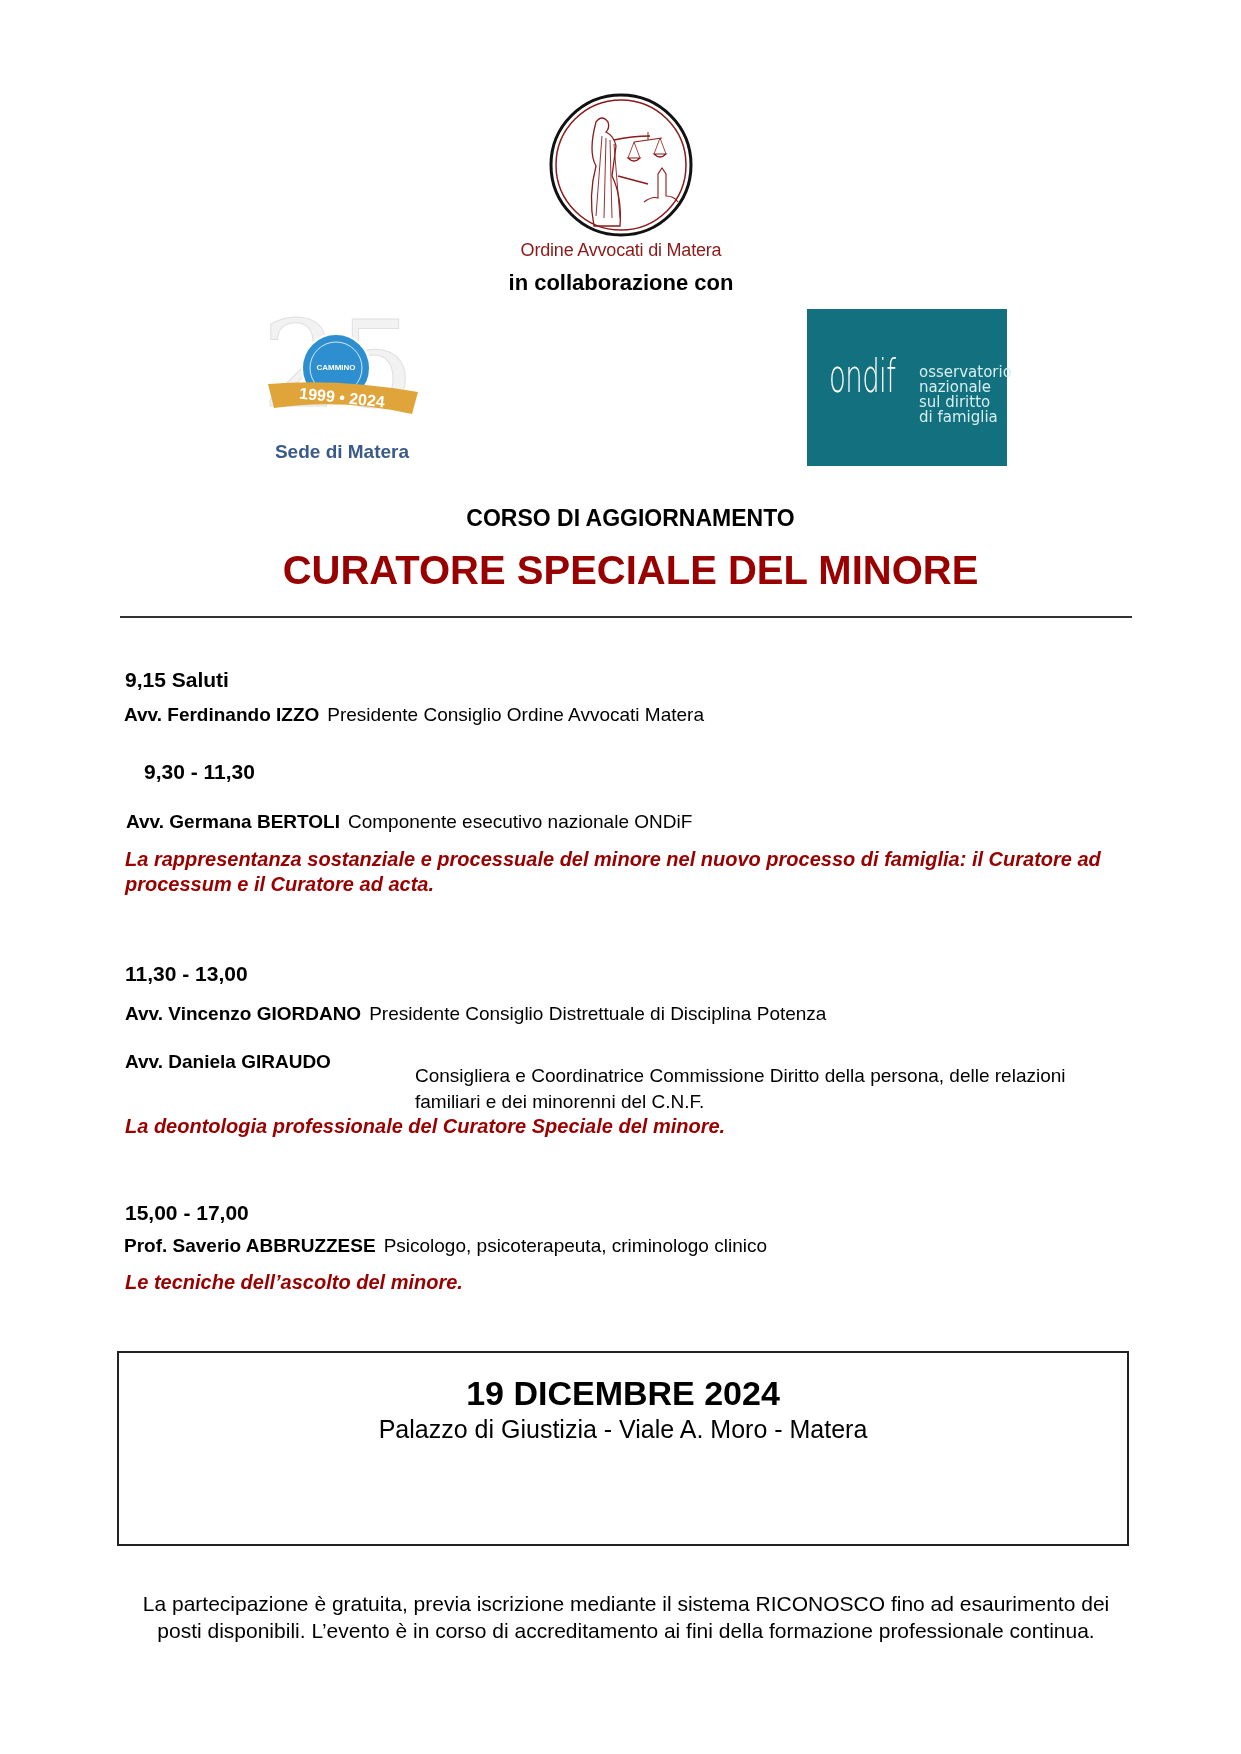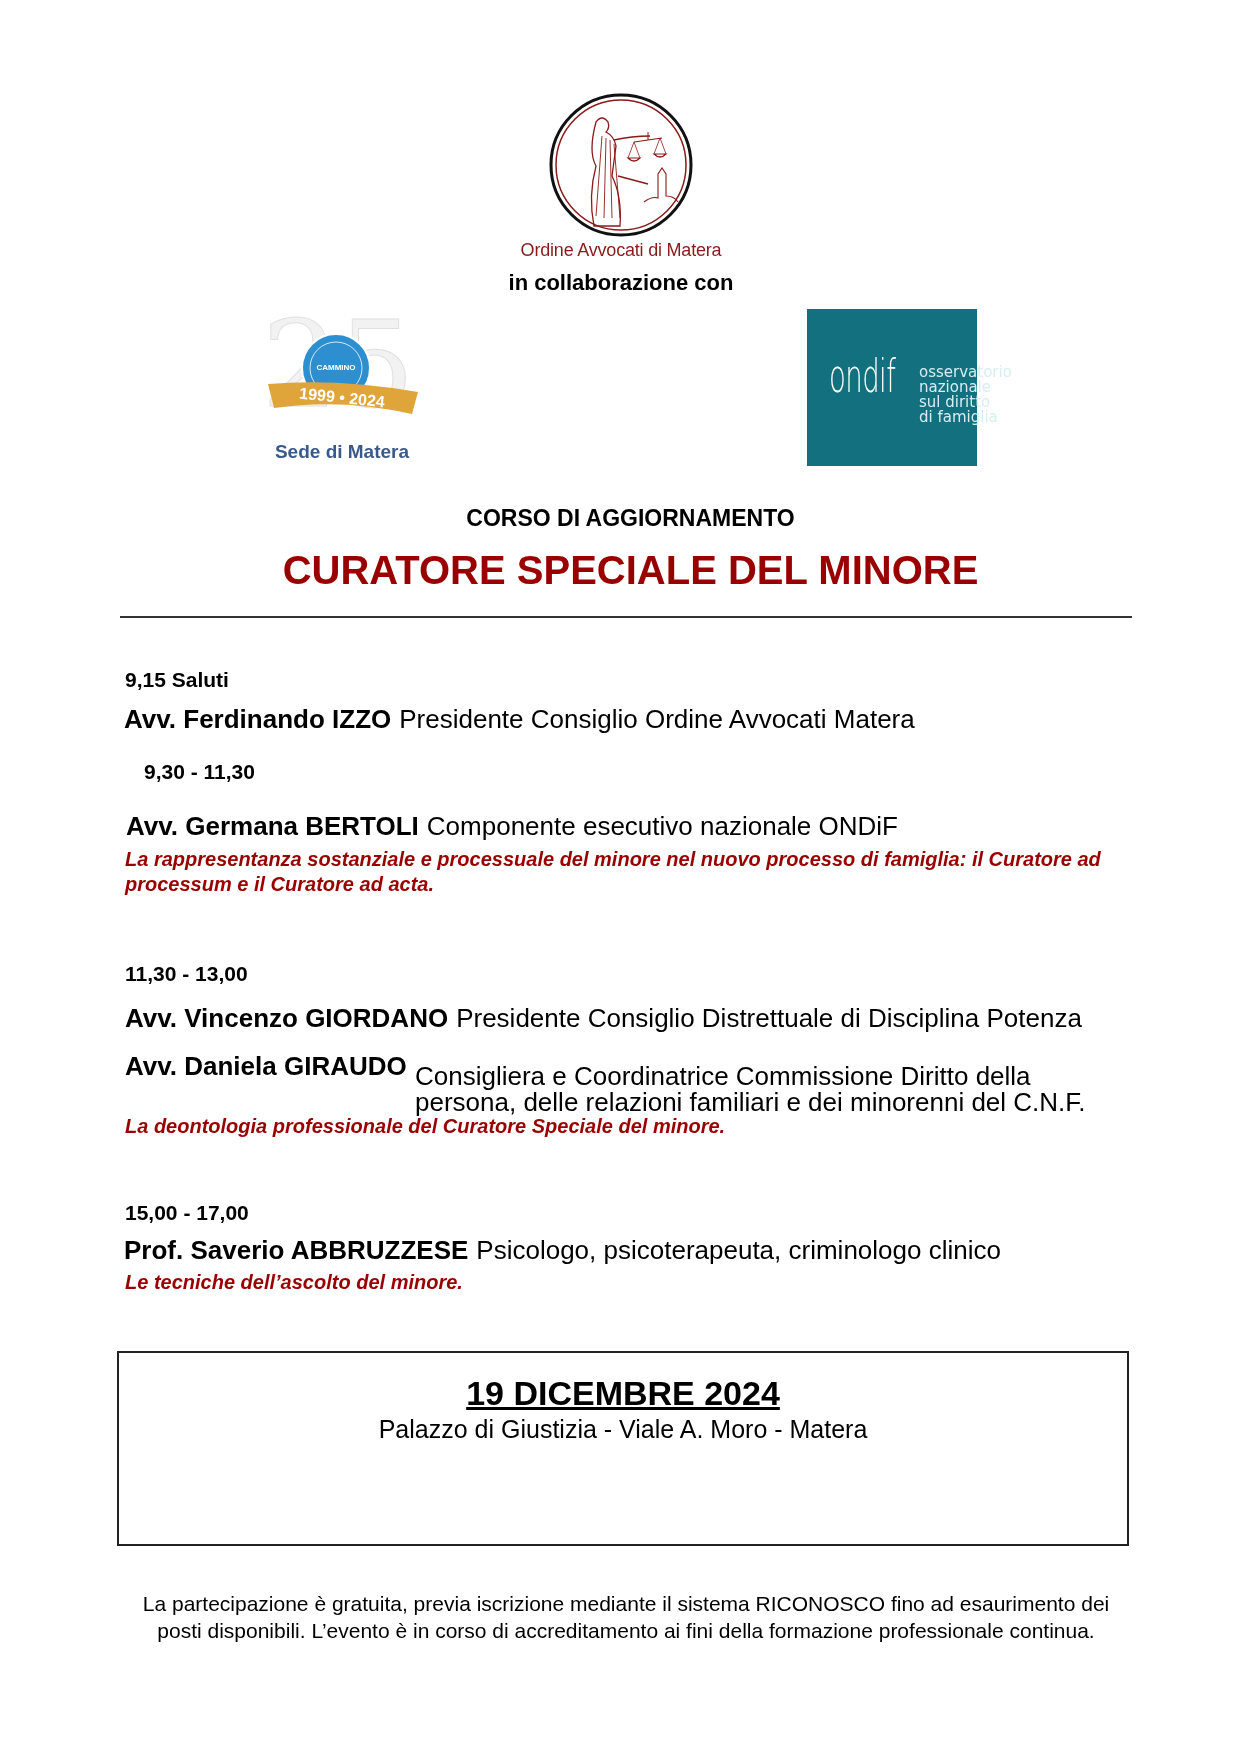--- a/index.html
+++ b/index.html
@@ -13,37 +13,37 @@
                  font-size: 18px; color: #8b1a1a; letter-spacing: -0.2px; }
   #collab { left: 420px; top: 270px; width: 402px; text-align: center;
             font-size: 22px; font-weight: bold; }
 
   
   #cammino-logo { left: 258px; top: 306px; width: 170px; height: 130px; }
   #cammino-caption { left: 250px; top: 441px; width: 184px; text-align: center;
                      font-size: 19px; font-weight: bold; color: #3a5a8c; }
 
   
-  #ondif-logo { left: 807px; top: 309px; width: 170px; height: 157px; background: #13707e; }
+  #ondif-logo { left: 807px; top: 309px; width: 200px; height: 157px; background: #13707e; }
   #ondif-logo .wordmark { position: absolute; left: 22px; top: 40px; color: #fff;
         font-family: "DejaVu Sans", sans-serif; font-size: 46px; letter-spacing: -1px;
         transform: scaleX(0.6); transform-origin: left top; font-weight: 300; }
   #ondif-logo .desc { position: absolute; left: 112px; top: 56px; color: #d7eef1;
         font-size: 15px; line-height: 15px; font-family: "DejaVu Sans", sans-serif; }
 
   
   #course-label { left: 0; top: 505px; width: 1241px; text-align: center;
                   font-size: 23px; font-weight: bold; padding-left: 10px; }
   #course-title { left: 0; top: 548px; width: 1241px; text-align: center;
                   font-size: 40px; font-weight: bold; color: #990000; padding-left: 10px; }
   #divider { left: 120px; top: 616px; width: 1012px; height: 2px; background: #333; }
 
   
   .time { font-size: 21px; font-weight: bold; }
-  .speaker { font-size: 26px; }
+  .speaker { font-size: 19px; }
   .speaker .name { font-weight: bold; }
   .speaker .role { font-weight: normal; margin-left: 8px; }
   .topic { font-size: 20px; font-weight: bold; font-style: italic; color: #990000; line-height: 25px; }
 
   #s1-time { left: 125px; top: 668px; }
   #s1-sp1 { left: 124px; top: 704px; }
 
   #s2-time { left: 126px; top: 760px; margin-left: 18px; }
   #s2-sp1 { left: 126px; top: 811px; }
   #s2-topic { left: 125px; top: 847px; width: 1010px; }
@@ -54,21 +54,21 @@
   #s3-sp2 .role-block { position: absolute; left: 290px; top: 0; width: 720px; line-height: 26px; margin-top: 12px; }
   #s3-topic { left: 125px; top: 1114px; }
 
   #s4-time { left: 125px; top: 1201px; }
   #s4-sp1 { left: 124px; top: 1235px; }
   #s4-topic { left: 125px; top: 1270px; }
 
   
   #info-box { left: 117px; top: 1351px; width: 1012px; height: 195px;
               border: 2px solid #222; box-sizing: border-box; text-align: center; }
-  #info-box .date { margin-top: 20px; font-size: 34px; font-weight: bold; line-height: 40px; text-decoration: underline; }
+  #info-box .date { margin-top: 20px; font-size: 34px; font-weight: bold; line-height: 40px; }
   #info-box .hours { font-size: 34px; font-weight: bold; line-height: 40px; }
   #info-box .venue { font-size: 34px; font-weight: bold; line-height: 42px; }
   #info-box .address { font-size: 25px; font-weight: normal; line-height: 32px; }
 
   #footer-note { left: 120px; top: 1590px; width: 1012px; text-align: center;
                  font-size: 21px; line-height: 27px; }
 </style>
 </head>
 <body>
 

